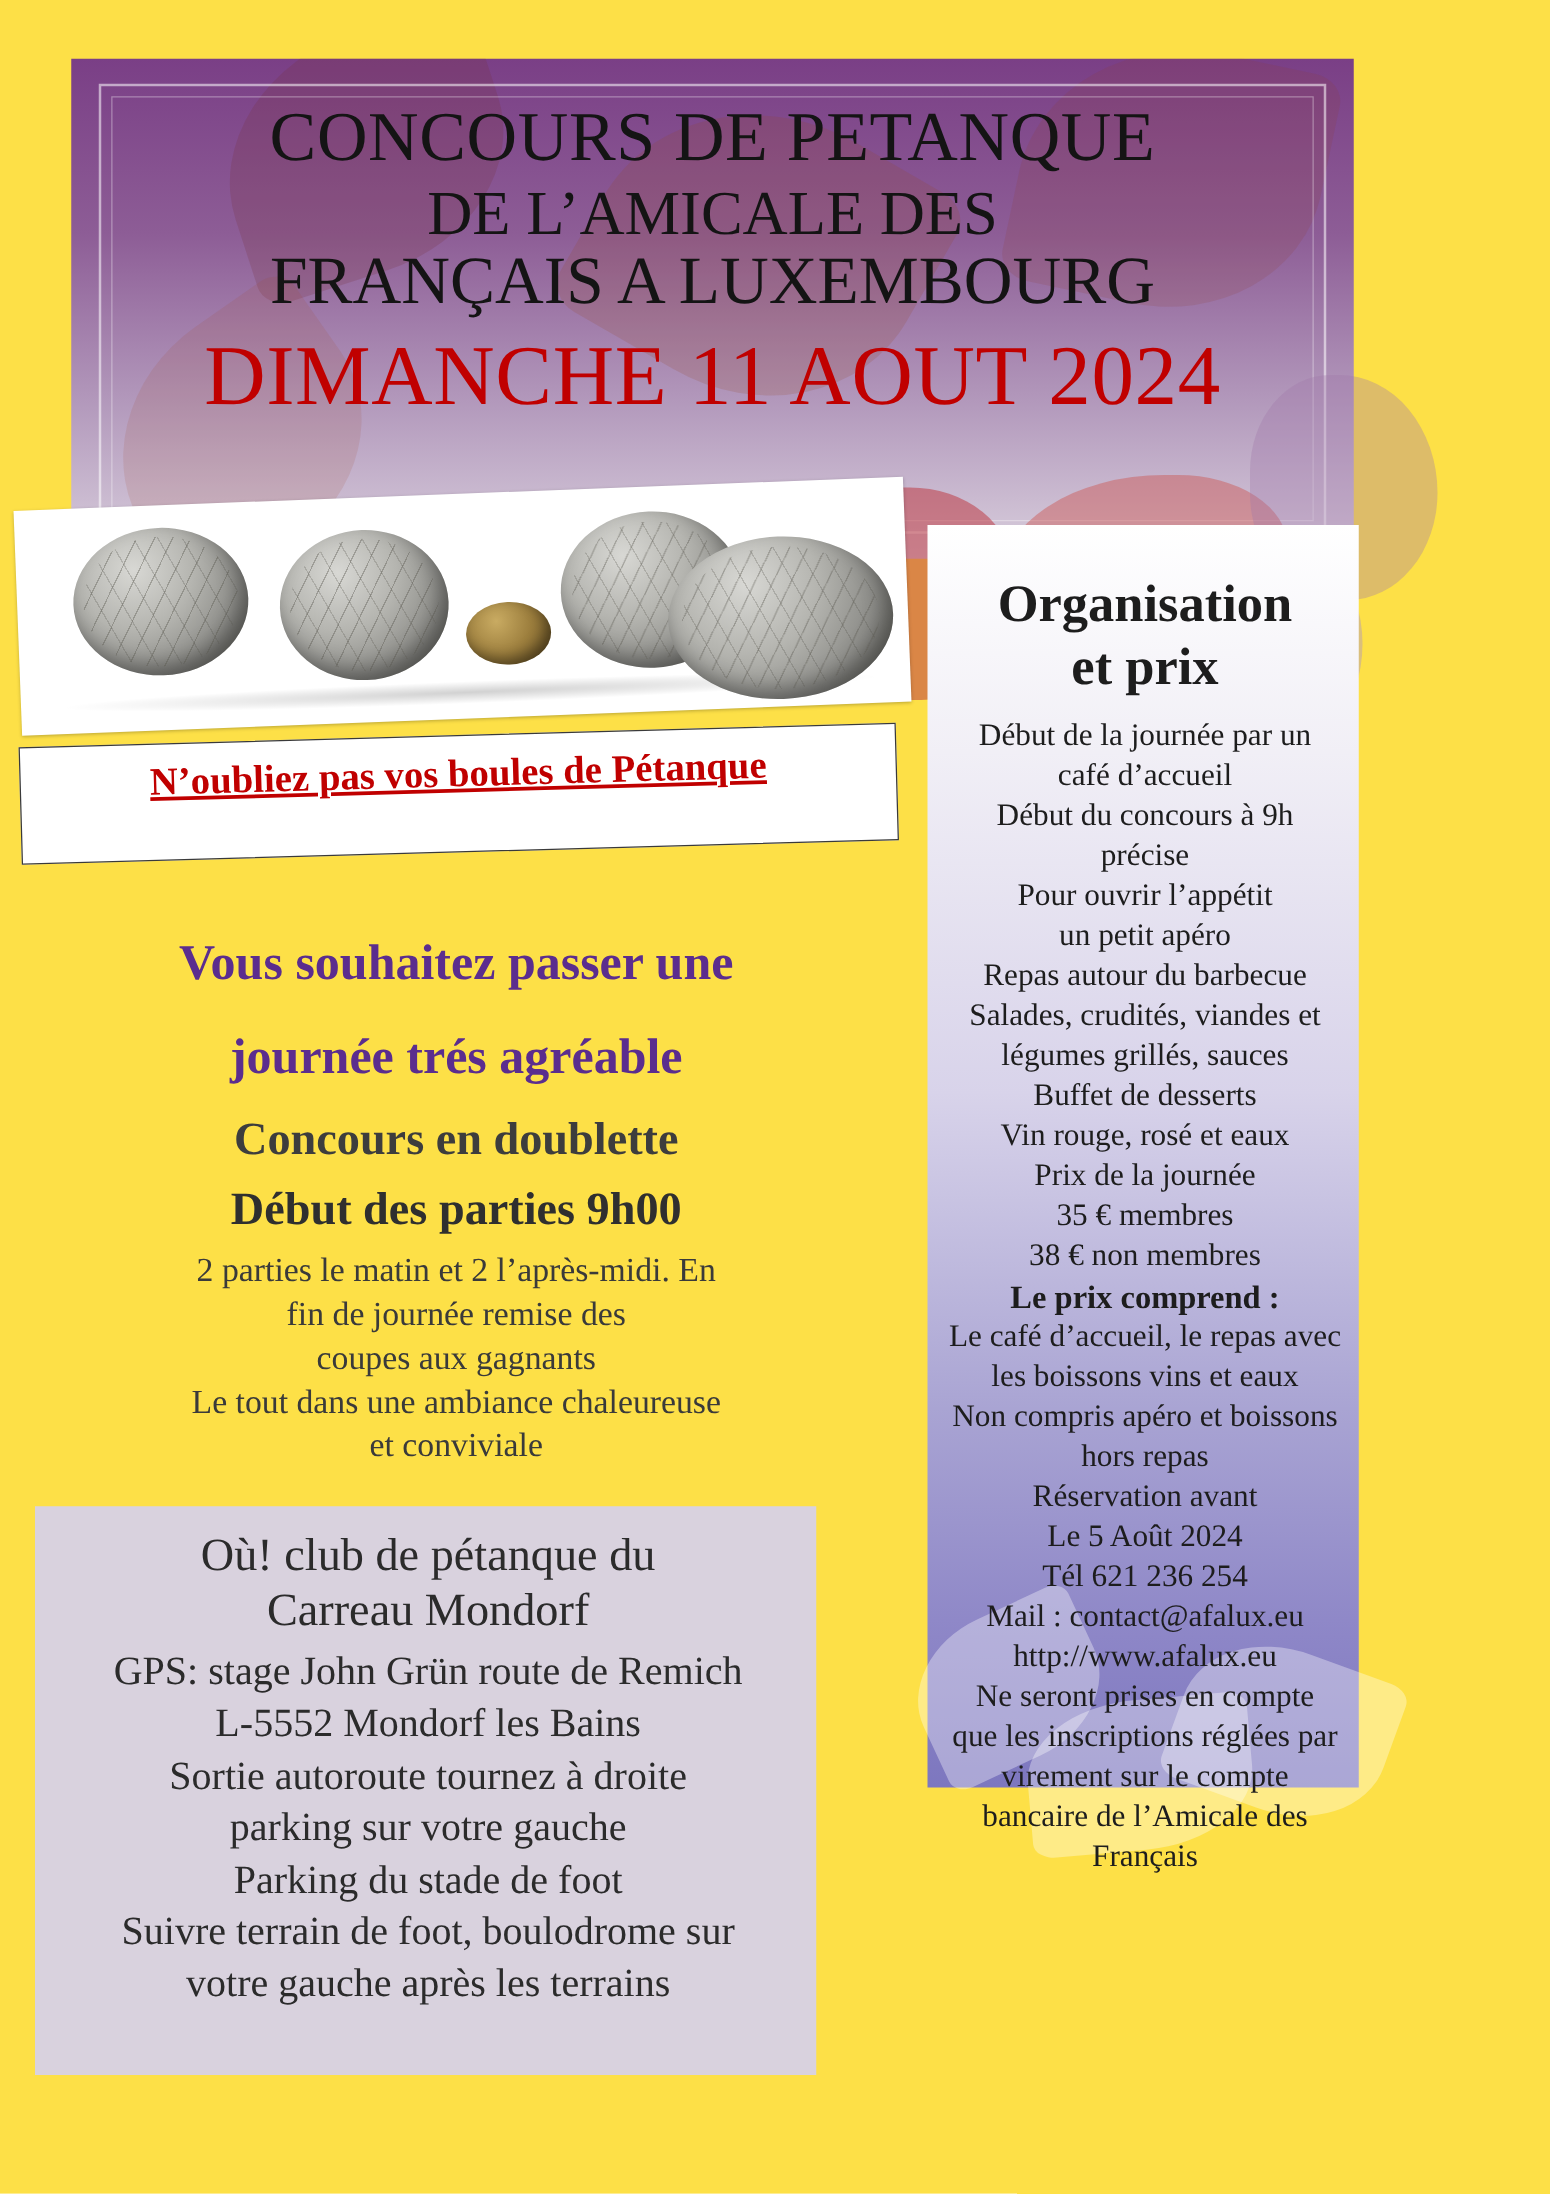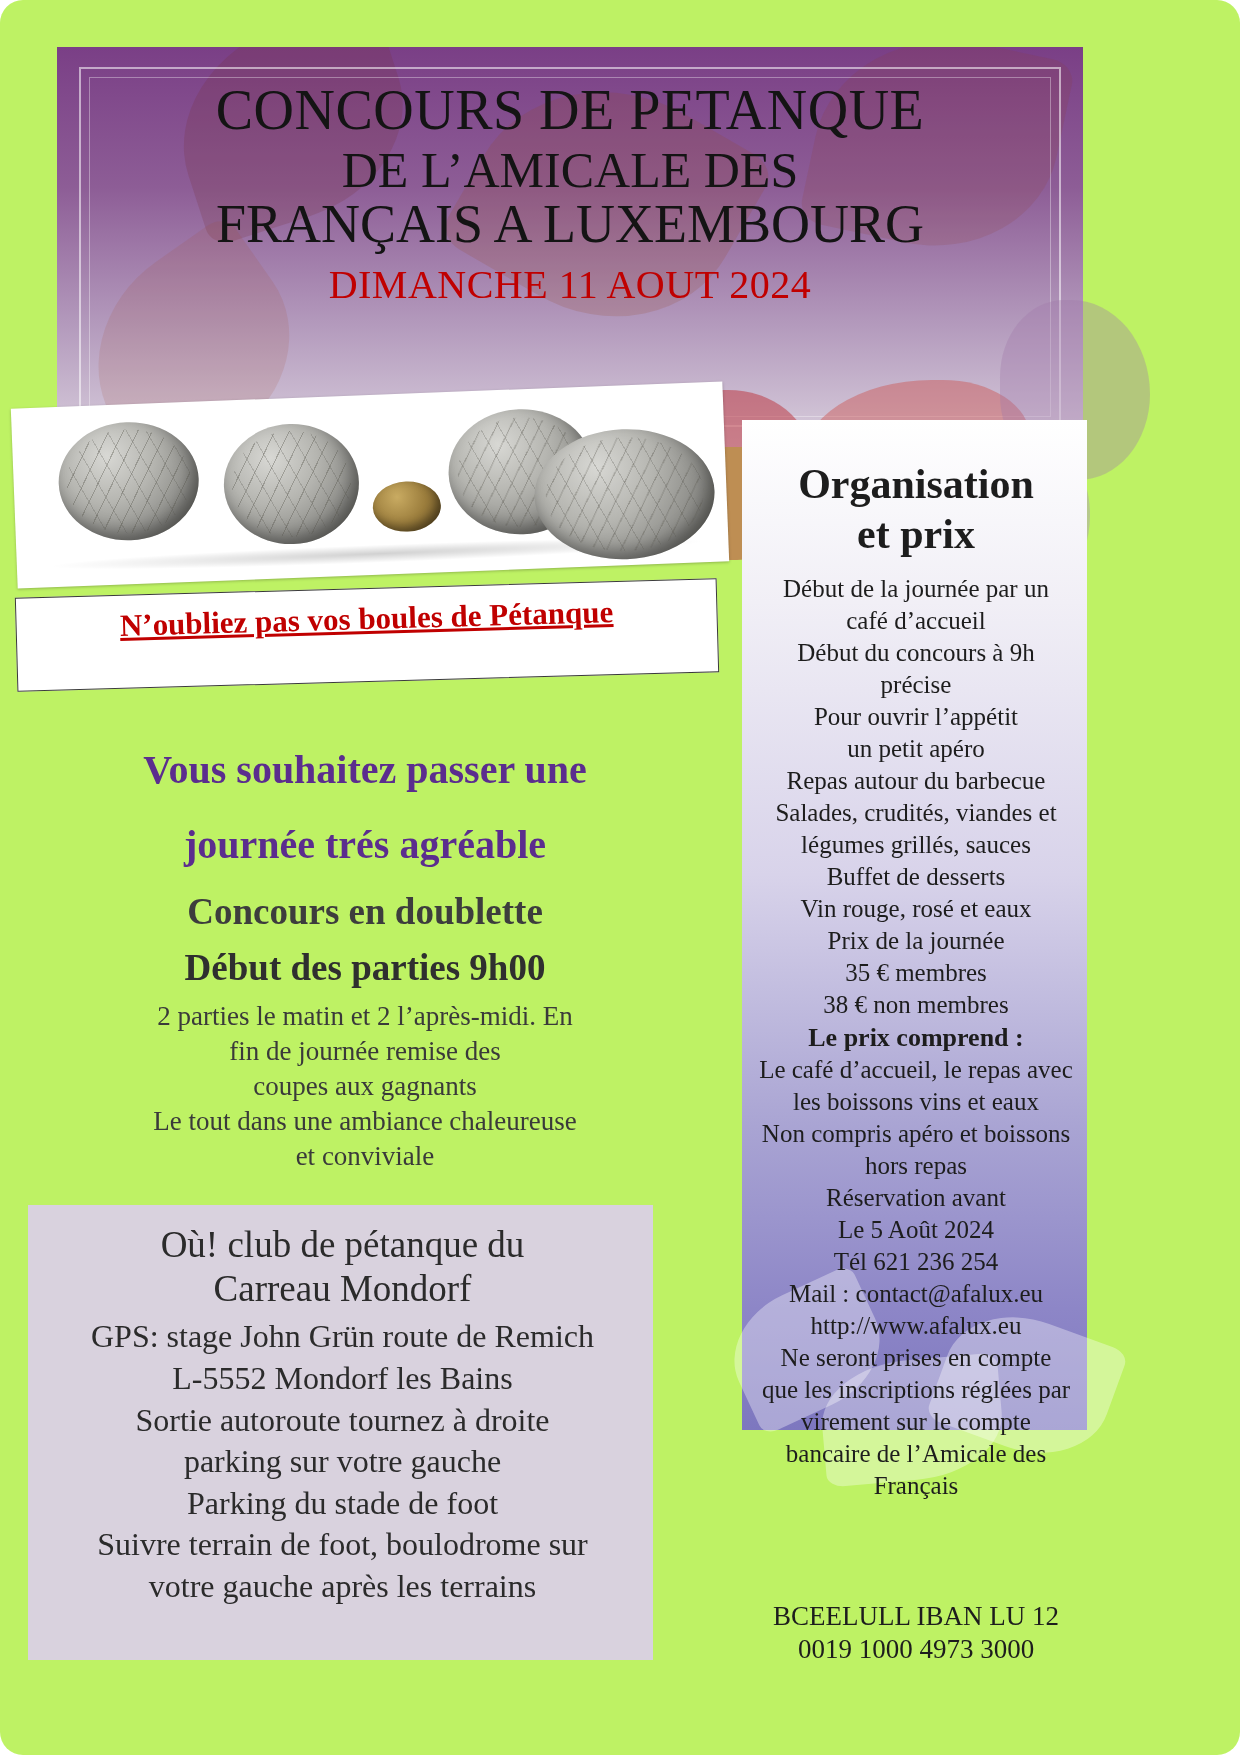--- a/index.html
+++ b/index.html
@@ -13,22 +13,21 @@
     position: relative;
     font-family: "Liberation Serif", serif;
     overflow: hidden;
   }
 
   
   .poster {
     position: absolute;
     left: 0; top: 0;
     width: 1240px; height: 1755px;
-    background: #bef264;
-    border-radius: 23px;
+    background: #fde047;
   }
 
   
   .header-panel {
     position: absolute;
     left: 57px;
     top: 47px;
     width: 1026px;
     height: 400px;
     background: linear-gradient(180deg, #7a3f86 0%, #8d5d96 35%, #b49bbd 70%, #d9cfdd 100%);
@@ -104,21 +103,21 @@
     line-height: 1.12;
     margin-top: 2px;
   }
   .title-line3 {
     font-size: 54px;
     line-height: 1.05;
     margin-top: -2px;
     white-space: nowrap;
   }
   .title-date {
-    font-size: 40px;
+    font-size: 68px;
     color: #c00000;
     margin-top: 8px;
     letter-spacing: 0.5px;
   }
 
   
   .photo {
     position: absolute;
     left: 14px;
     top: 395px;
@@ -377,18 +376,14 @@
       <div>Mail : contact@afalux.eu</div>
       <div>http://www.afalux.eu</div>
       <div>Ne seront prises en compte</div>
       <div>que les inscriptions réglées par</div>
       <div>virement sur le compte</div>
       <div>bancaire de l’Amicale des</div>
       <div>Français</div>
     </div>
   </div>
 
-  <div class="right-footer">
-    <div>BCEELULL IBAN LU 12</div>
-    <div>0019 1000 4973 3000</div>
-  </div>
 
 </div>
 
 </body></html>

